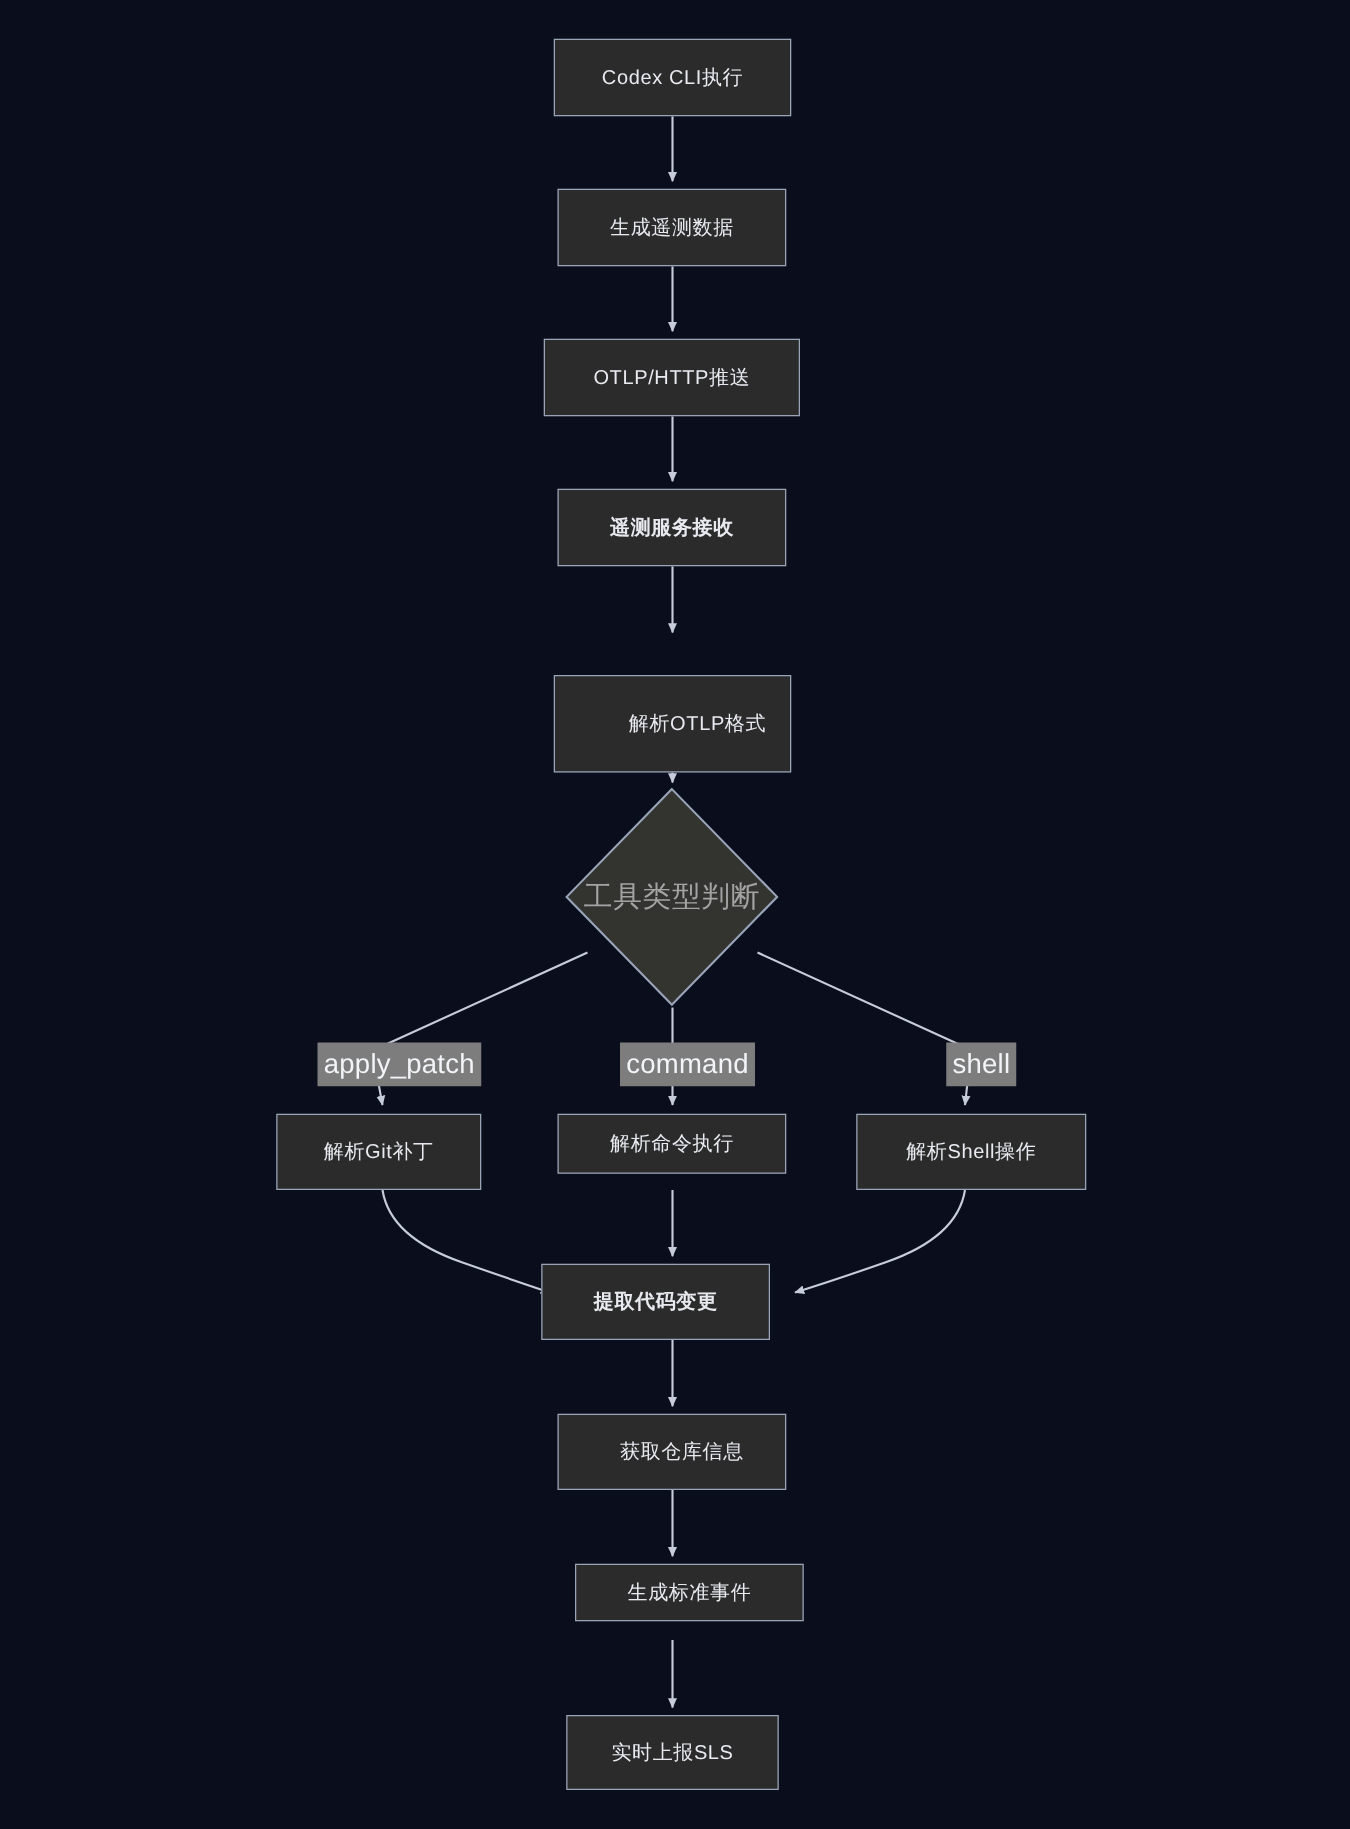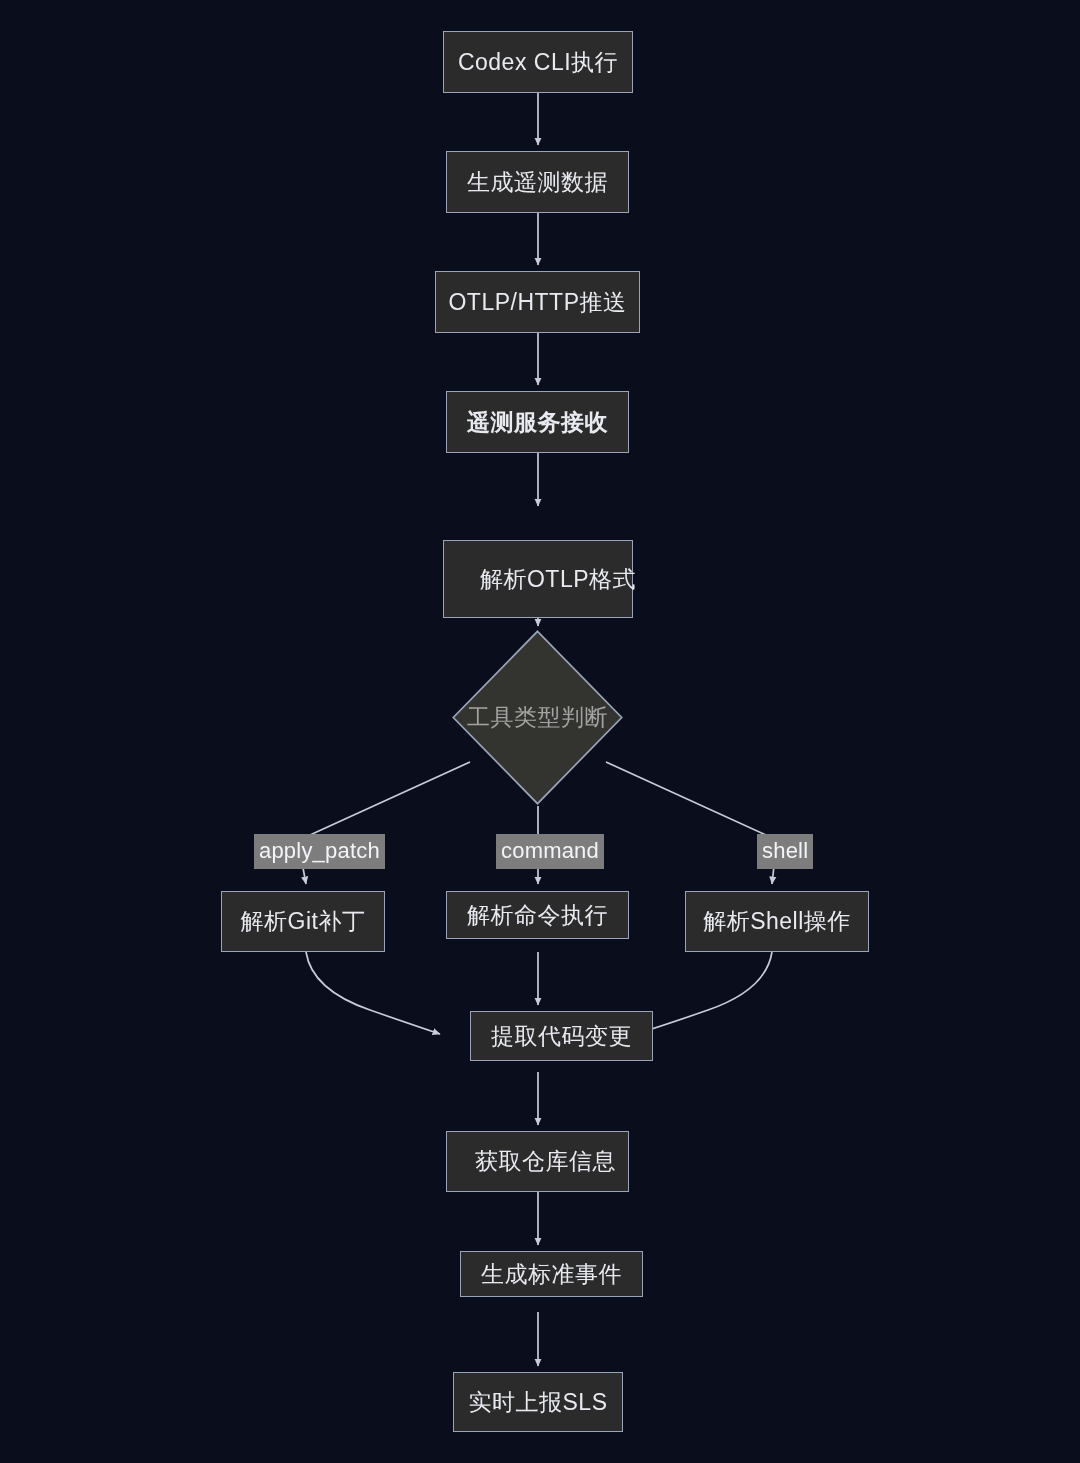--- a/index.html
+++ b/index.html
@@ -24,21 +24,21 @@
   }
   .node-box {
     position: absolute;
     box-sizing: border-box;
     background: #2b2b2b;
     border: 1.6px solid #9aa4b8;
     display: flex;
     align-items: center;
     justify-content: center;
     color: #e8eaf0;
-    font-size: 23px;
+    font-size: 16px;
     letter-spacing: 0.5px;
     white-space: nowrap;
   }
   .node-diamond-wrap {
     position: absolute;
     display: flex;
     align-items: center;
     justify-content: center;
   }
   .node-diamond-shape {
@@ -144,21 +144,21 @@
   </div>
 
   <div class="node-box" style="left:446px; top:891px; width:183px; height:48px;">
     <span>解析命令执行</span>
   </div>
 
   <div class="node-box" style="left:685px; top:891px; width:184px; height:61px;">
     <span>解析Shell操作</span>
   </div>
 
-  <div class="node-box" style="left:470px; top:1011px; width:183px; height:50px;">
+  <div class="node-box" style="left:433px; top:1011px; width:183px; height:61px;font-weight:bold;">
     <span>提取代码变更</span>
   </div>
 
   <div class="node-box" style="left:446px; top:1131px; width:183px; height:61px;padding-left:16px;">
     <span>获取仓库信息</span>
   </div>
 
   <div class="node-box" style="left:460px; top:1251px; width:183px; height:46px;">
     <span>生成标准事件</span>
   </div>

